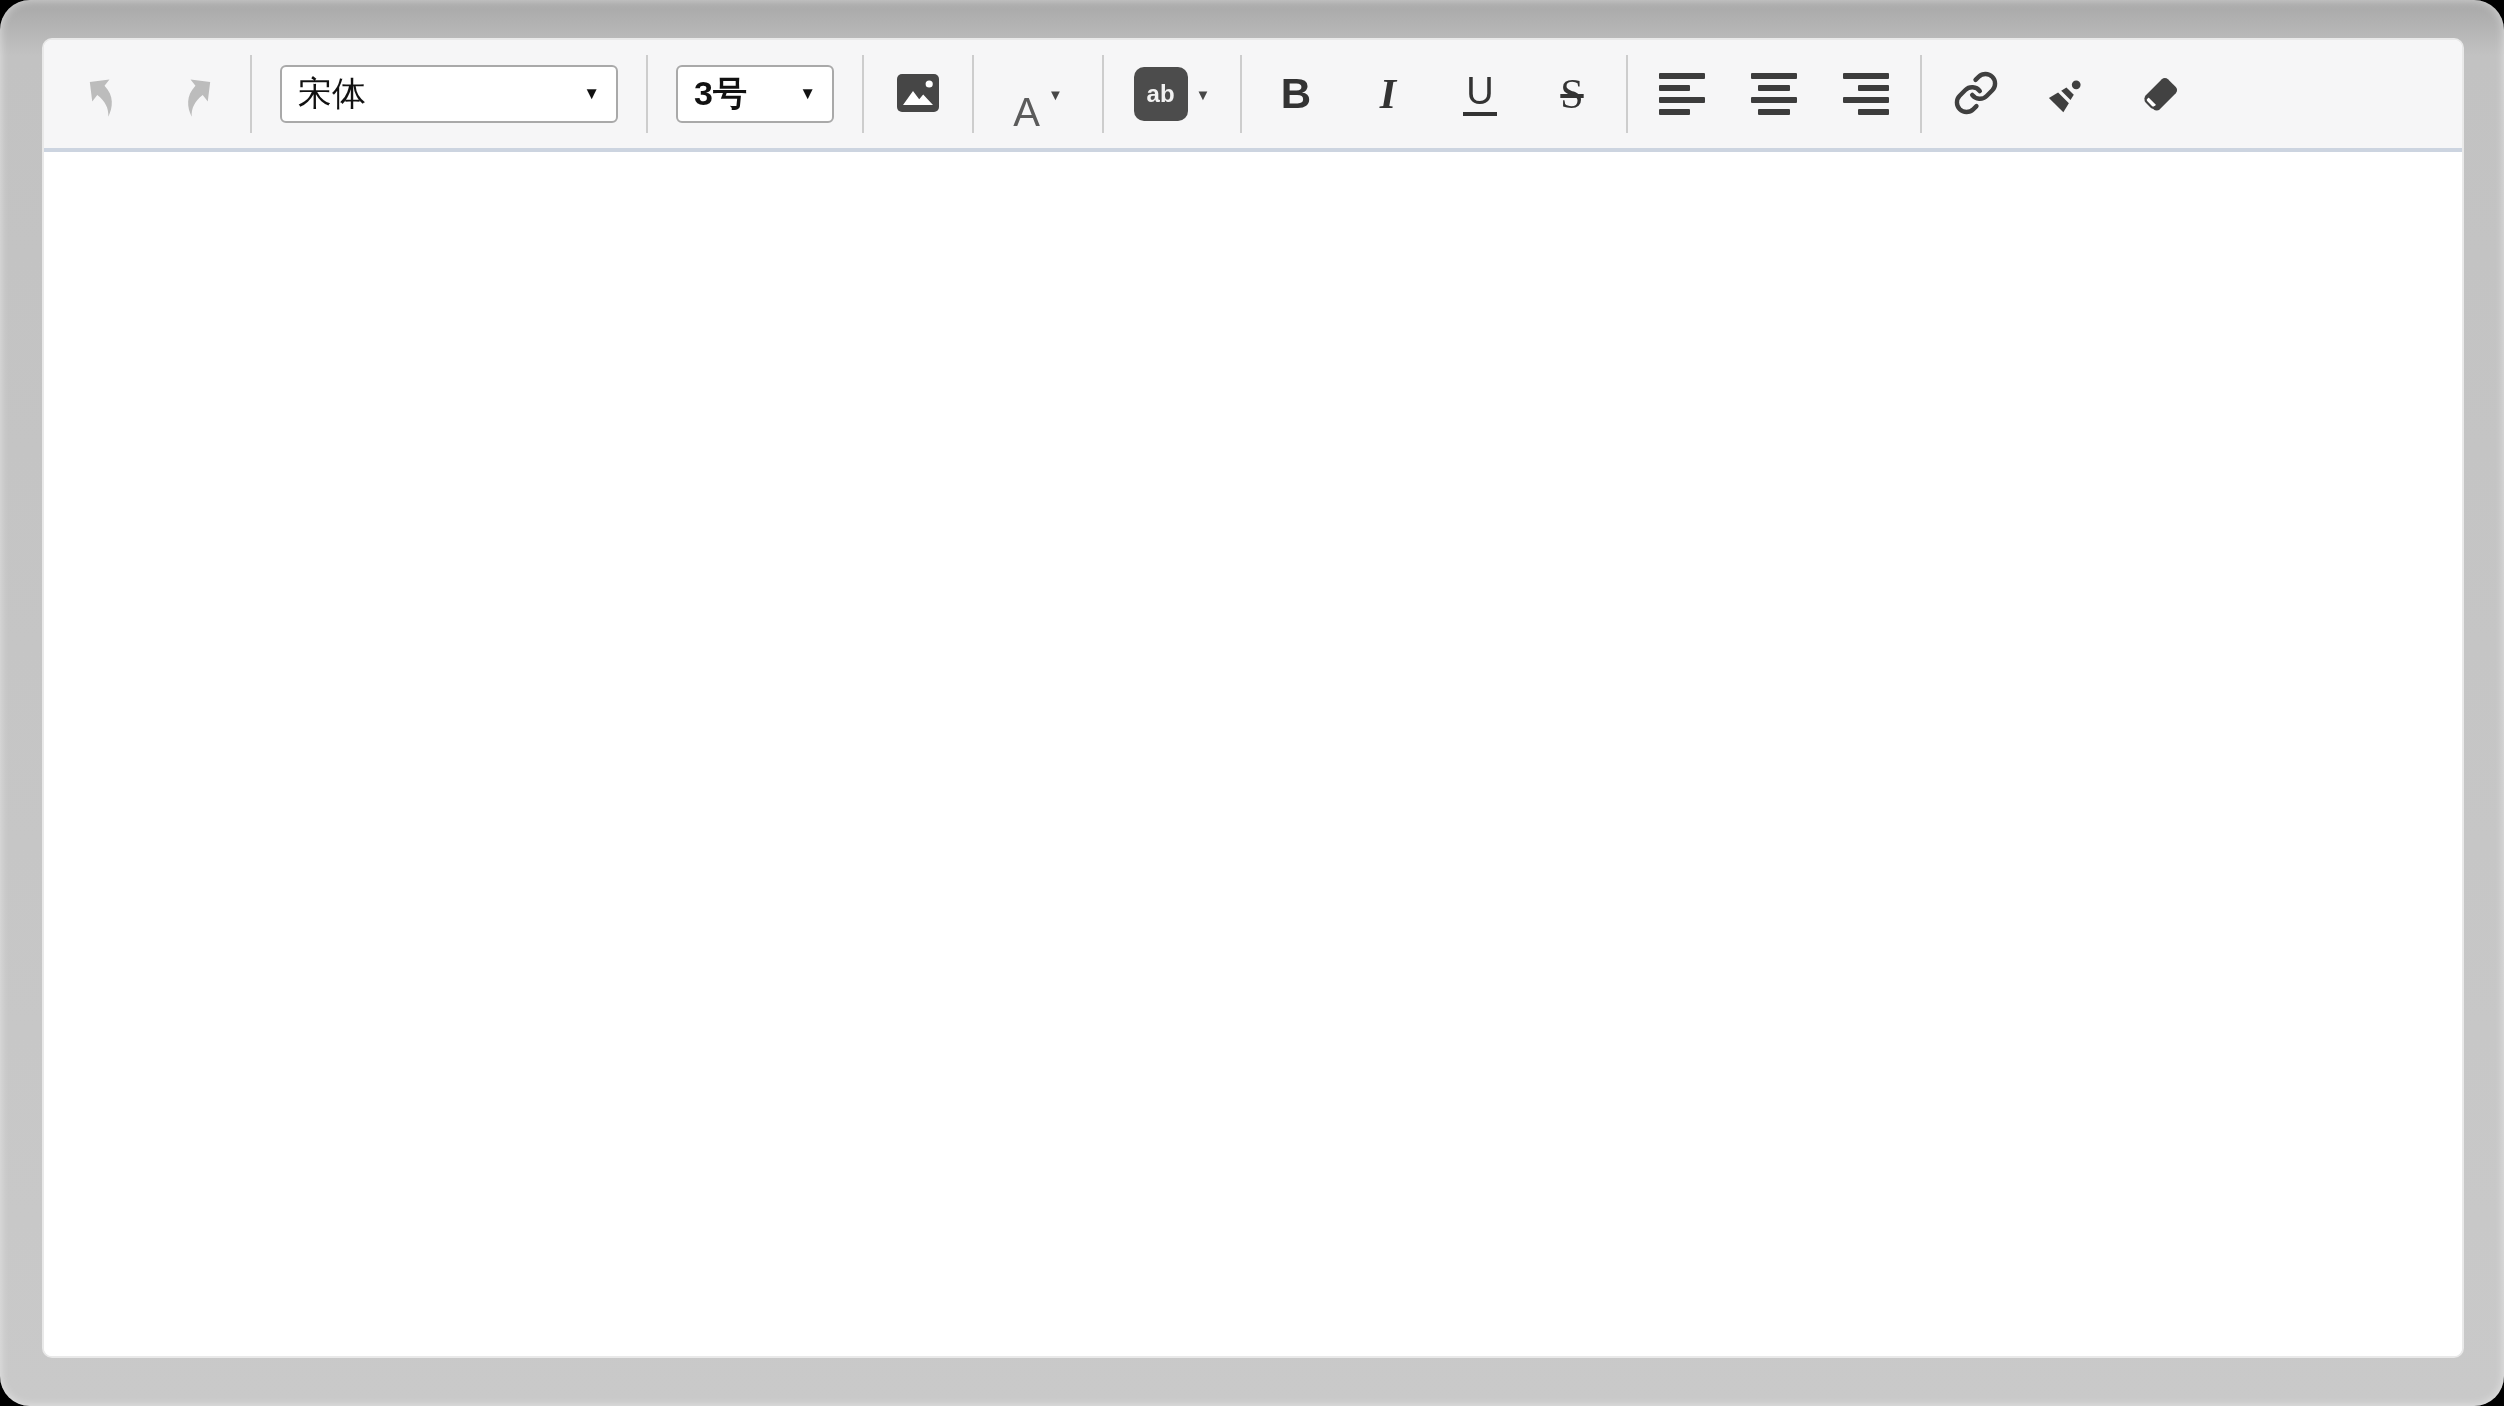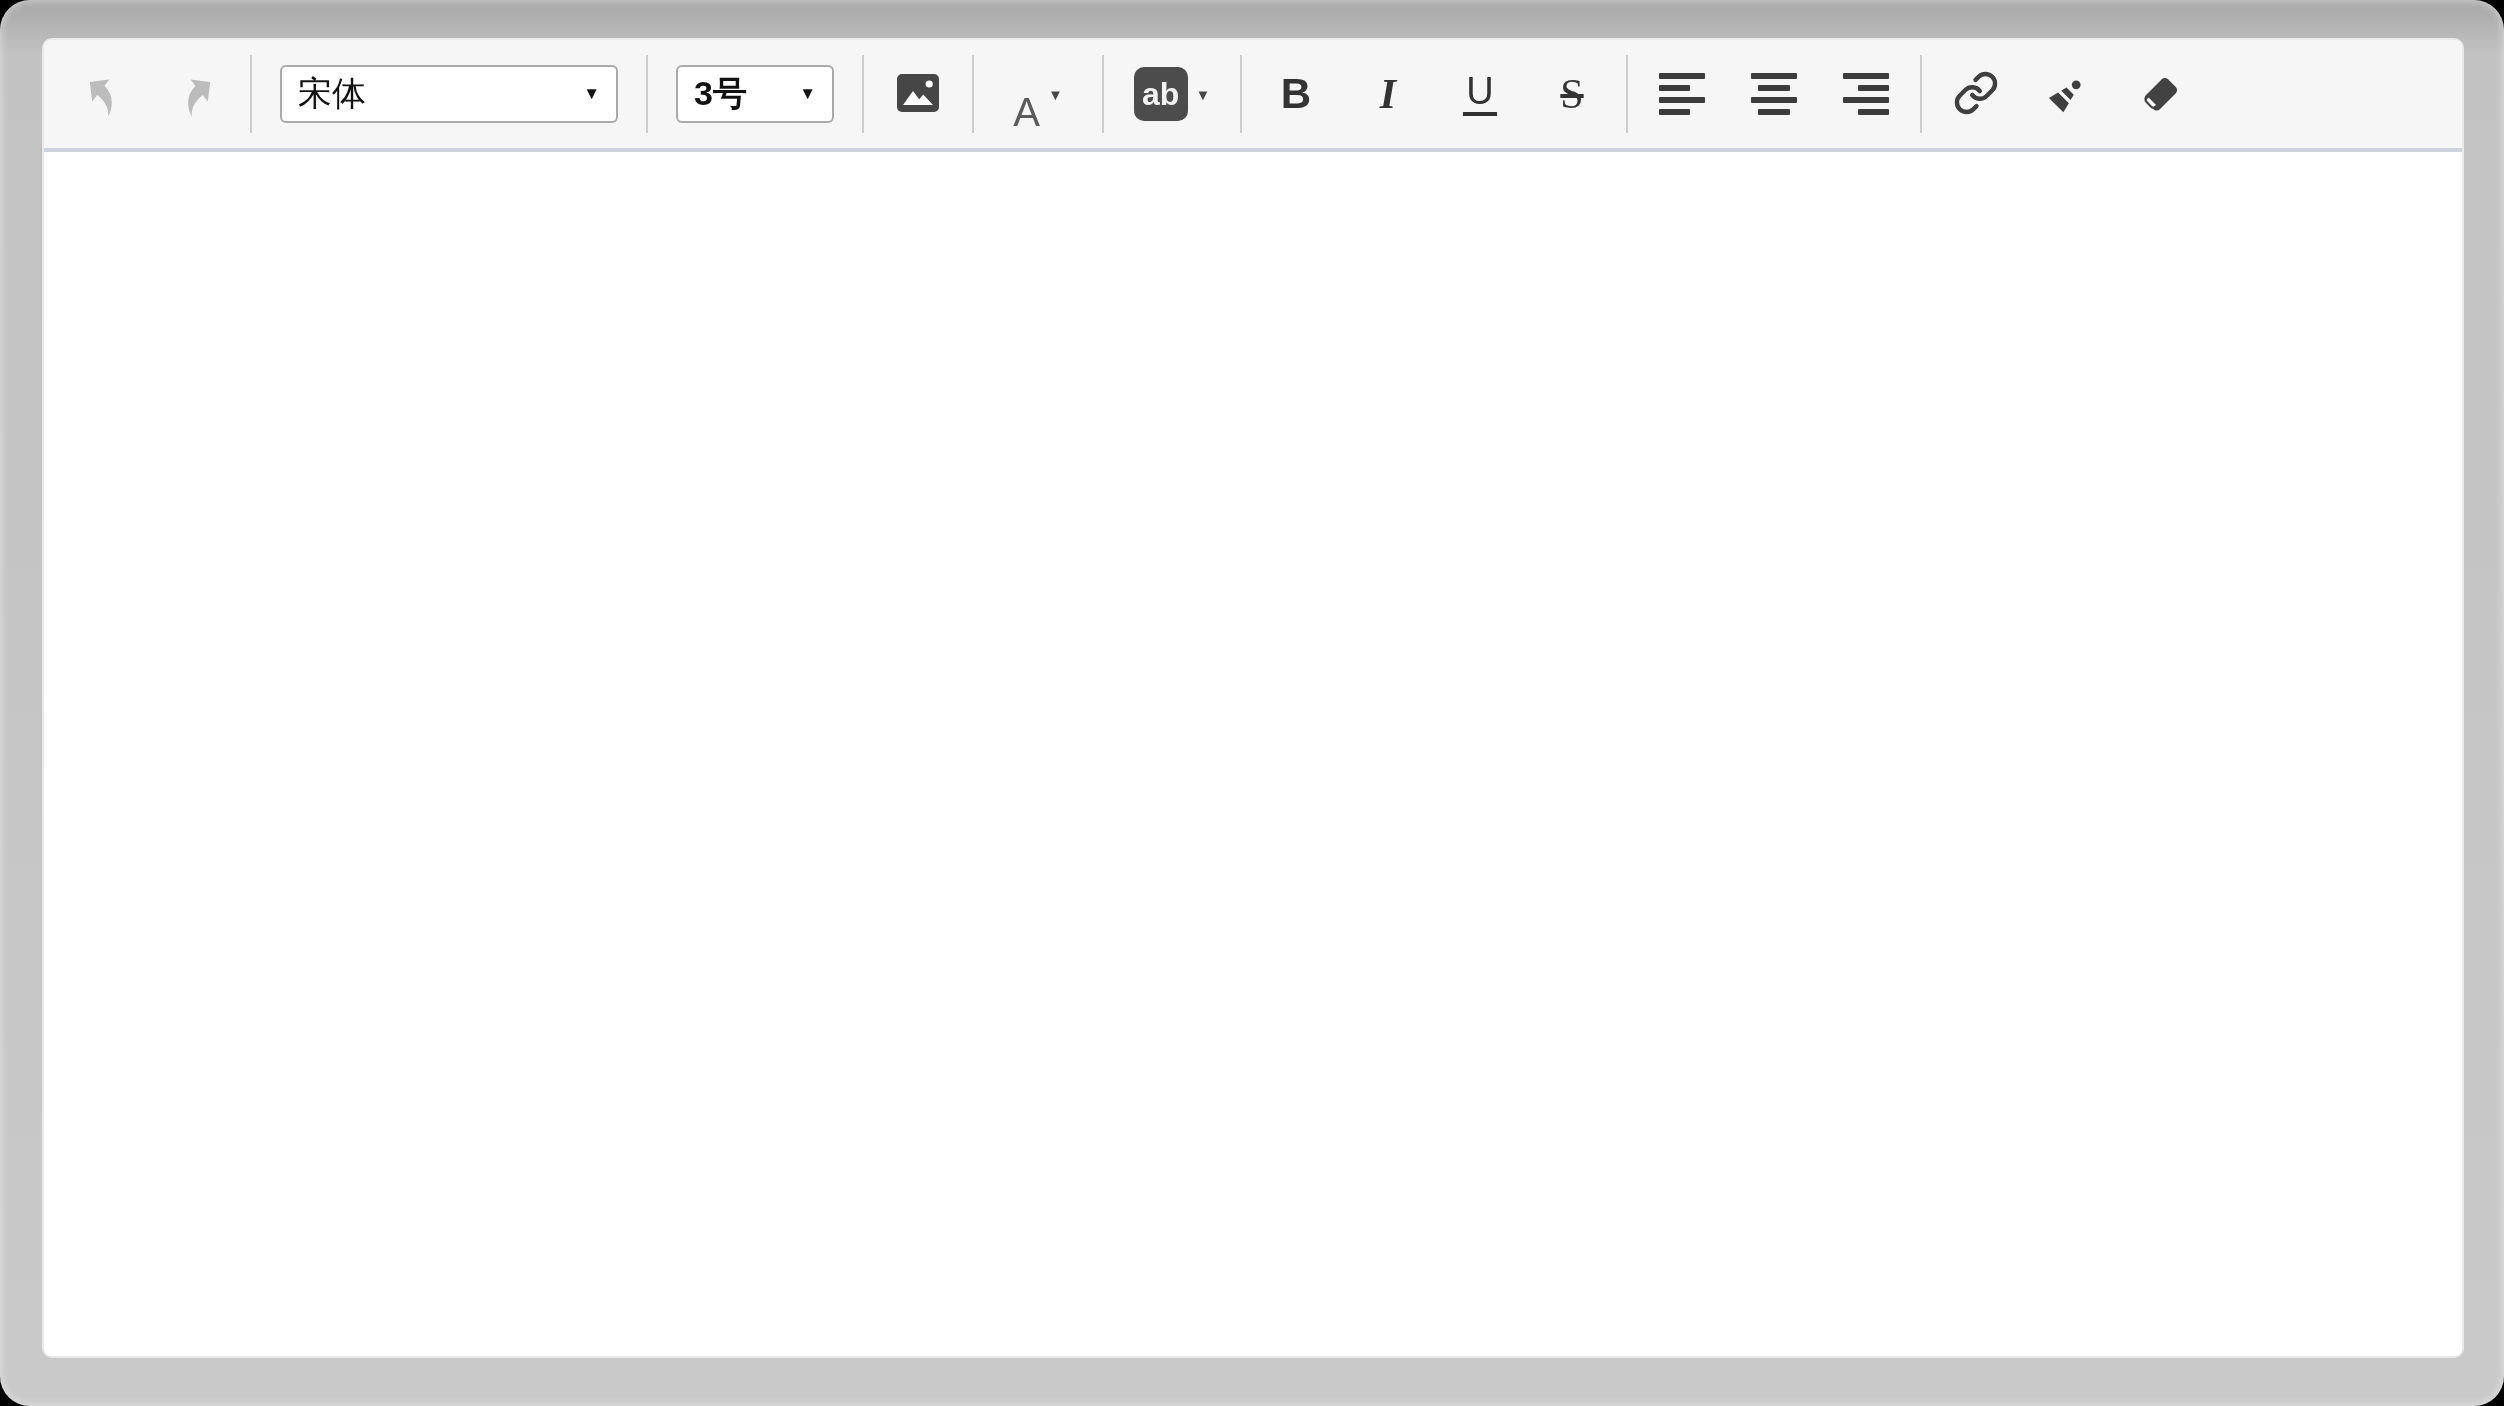--- a/index.html
+++ b/index.html
@@ -54,21 +54,21 @@
   .glyph-i { font-size:42px; font-weight:bold; font-style:italic; font-family:"Liberation Serif", serif; color:#333; }
   .glyph-u { font-size:38px; color:#333; border-bottom:4px solid #333; padding:0 3px 2px 3px; line-height:1; }
   .glyph-s { font-size:42px; font-family:"Liberation Serif", serif; color:#333; text-decoration:line-through; }
 
   .colorA { display:flex; align-items:flex-end; }
   .colorA .a { font-size:40px; color:#5b5b5b; font-weight:500; line-height:1; }
   .colorA .arrow, .hl .arrow { font-size:15px; color:#474747; margin-left:8px; align-self:center; }
   .hl { display:flex; align-items:center; width:84px; }
   .hl .box {
     width:54px; height:54px; background:#4c4c4c; border-radius:10px;
-    color:#f2f2f2; font-size:32px; font-weight:bold;
+    color:#f2f2f2; font-size:24px; font-weight:bold;
     display:flex; align-items:center; justify-content:center;
   }
 
   .align-icon { width:46px; display:flex; flex-direction:column; gap:6px; }
   .align-icon .bar { height:6px; background:#3c3c3c; border-radius:1px; }
   .align-icon .short { width:68%; }
   .align-left-icon  { align-items:flex-start; }
   .align-center-icon{ align-items:center; }
   .align-right-icon { align-items:flex-end; }
 

